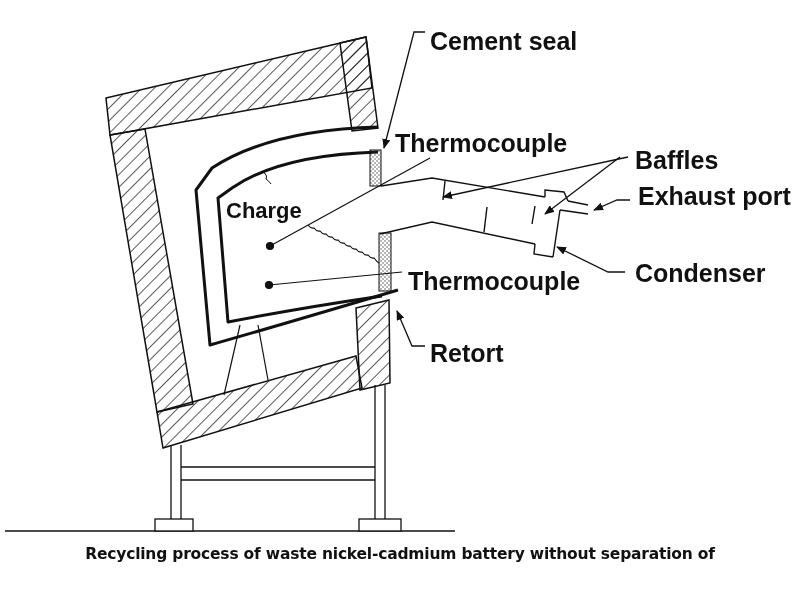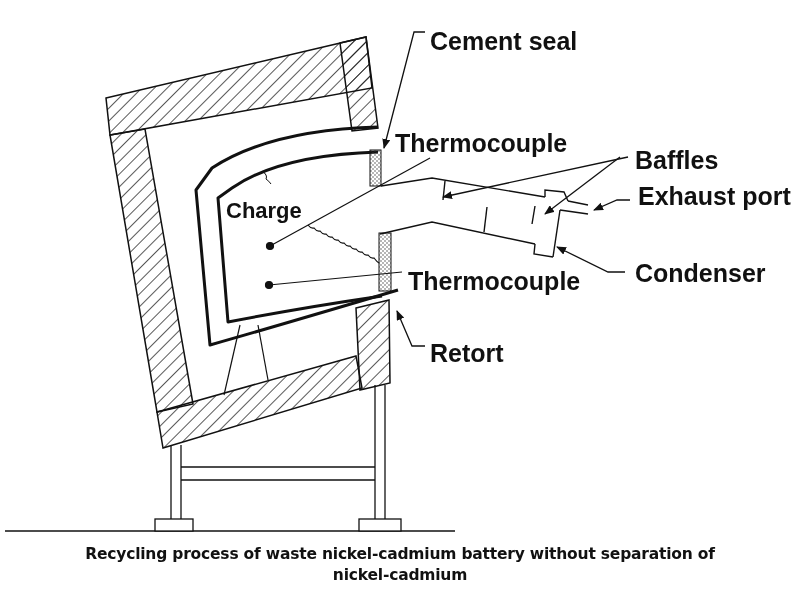--- a/index.html
+++ b/index.html
@@ -109,14 +109,13 @@
   <text class="lbl" x="635" y="169">Baffles</text>
   <text class="lbl" x="638" y="205">Exhaust port</text>
   <text class="lbl lbl-charge" x="226" y="218">Charge</text>
   <text class="lbl" x="408" y="290">Thermocouple</text>
   <text class="lbl" x="635" y="282">Condenser</text>
   <text class="lbl" x="430" y="362">Retort</text>
 </svg>
 
 <div class="caption">
   <span>Recycling process of waste nickel-cadmium battery without separation of</span>
-  <span>nickel-cadmium</span>
 </div>
 
 </body></html>

